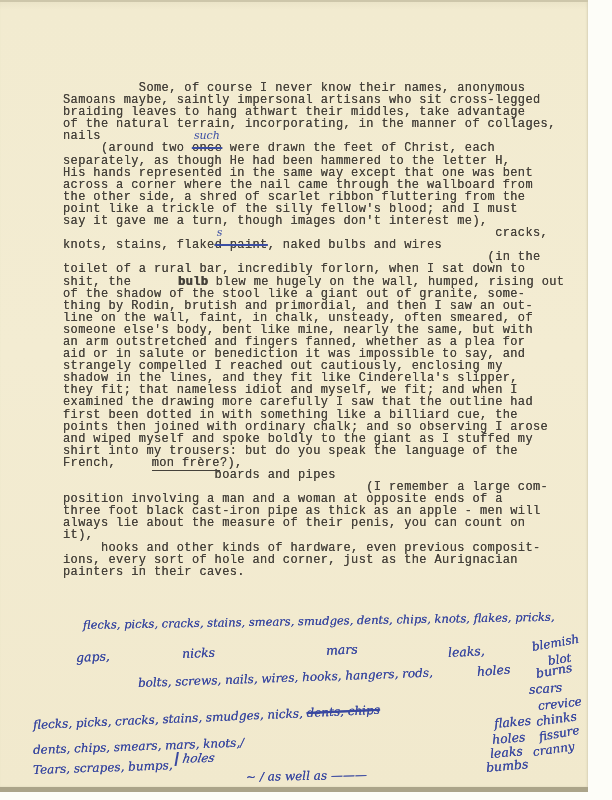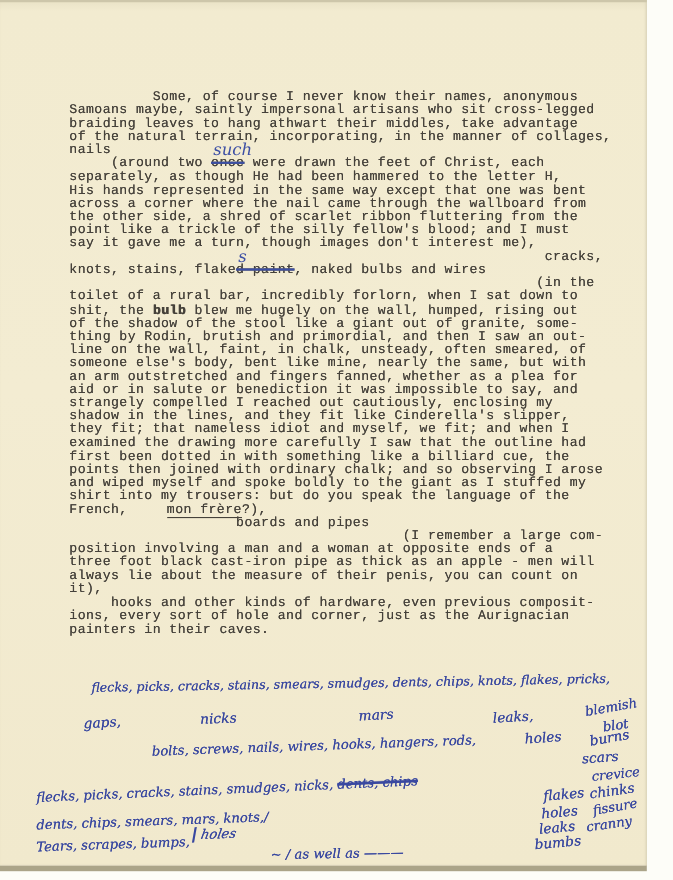--- a/index.html
+++ b/index.html
@@ -12,23 +12,23 @@
   .paper-bottom-edge{position:absolute;left:0;top:787px;width:588px;height:5px;
          background:#aba489;}
   .typed{position:absolute;left:63px;top:82px;color:#45413a;
          font-family:"Liberation Mono", monospace;font-size:12px;line-height:12.1px;
          letter-spacing:0.38px;white-space:pre;text-shadow:0 0 0.5px #5a564d;}
   .tline{height:12.1px;}
   .rel{position:relative;}
   .pstrike{text-decoration:line-through;text-decoration-color:#3c4fa4;
            text-decoration-thickness:1.6px;}
   .tunder{border-bottom:1.4px solid #45413a;margin-left:28px;}
-  .tbold{font-weight:bold;text-shadow:0.6px 0 0 #45413a;}
+  .tbold{font-weight:bold;text-shadow:0.6px 0 0 #45413a;margin-left:39px;}
   .habove{position:absolute;left:2px;top:-10px;color:#3c4fa4;
-          font-family:"DejaVu Serif", serif;font-style:italic;font-size:15px;
+          font-family:"DejaVu Serif", serif;font-style:italic;font-size:11px;
           letter-spacing:0;text-shadow:none;line-height:10px;}
   .hand{position:absolute;color:#3948a0;font-family:"DejaVu Serif", serif;
         font-style:italic;white-space:nowrap;transform-origin:left center;
         text-shadow:0 0 0.4px #3948a0;}
   .hstrike{text-decoration:line-through;text-decoration-thickness:1.6px;}
   .hraise{position:relative;top:-6px;padding-left:5px;border-left:2px solid #3948a0;
           display:inline-block;transform:skewX(-12deg);}
 </style>
 </head>
 <body>

